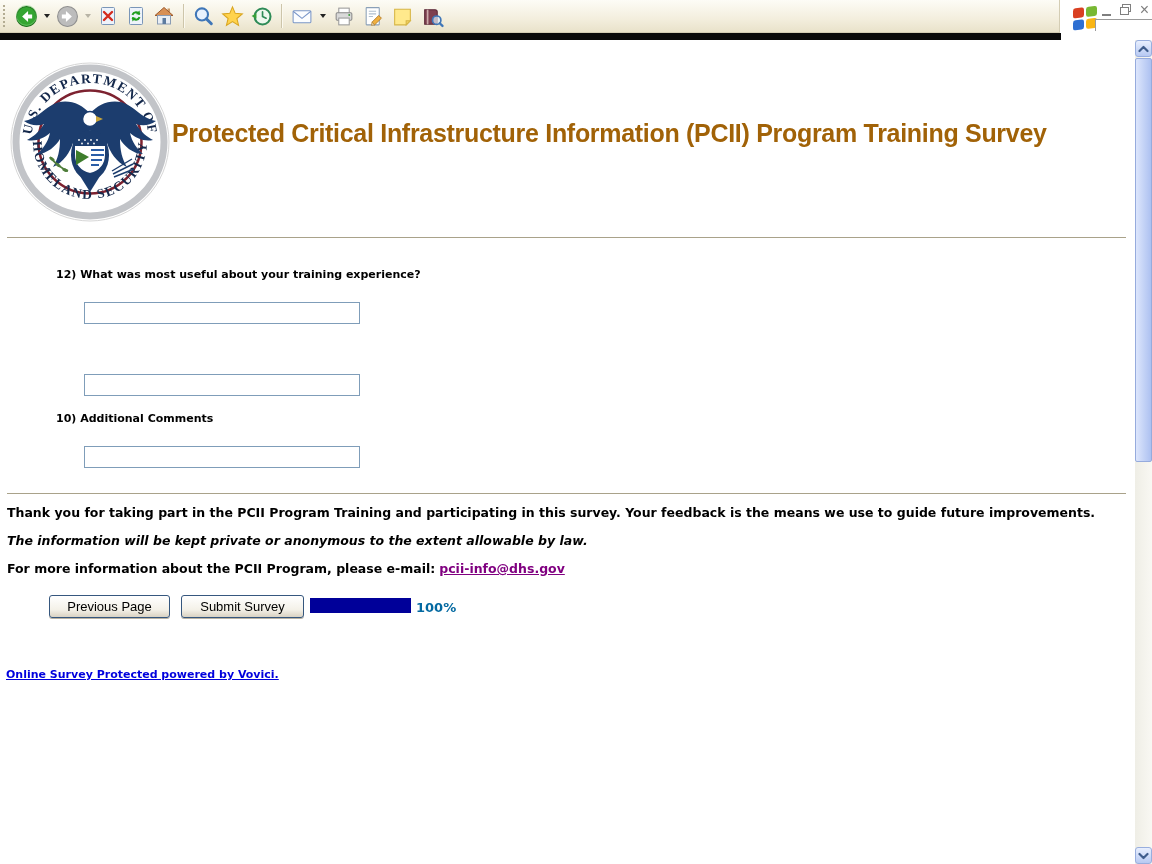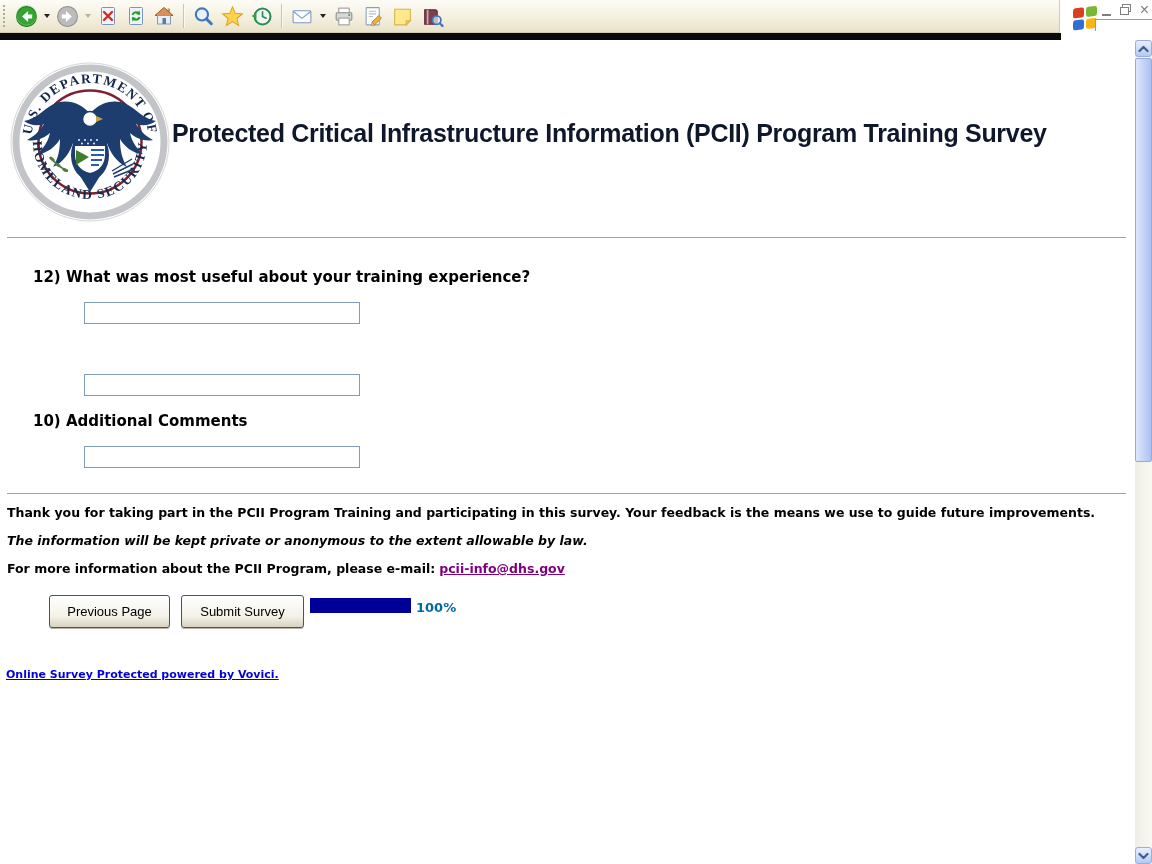--- a/index.html
+++ b/index.html
@@ -28,34 +28,34 @@
   .partial-box{position:absolute;right:0;top:19px;width:56px;height:11px;background:#fff;border-top:1px solid #9a9a9a;border-left:1px solid #9a9a9a;}
   
   .scrollbar{position:absolute;right:0;top:40px;width:17px;height:824px;background:linear-gradient(to right,#efeee6,#f9f8f3);}
   .sb-btn{position:absolute;left:0;width:17px;height:17px;box-sizing:border-box;background:linear-gradient(#e8effe,#b7c9f2);border:1px solid #98aede;border-radius:3px;display:flex;align-items:center;justify-content:center;}
   .sb-up{top:0;}
   .sb-down{bottom:0;}
   .sb-thumb{position:absolute;left:0;top:18px;width:17px;height:404px;box-sizing:border-box;background:linear-gradient(to right,#dde6fc,#adc1f1);border:1px solid #96abdd;border-radius:2px;}
   
   .content{position:absolute;left:0;top:40px;width:1135px;height:824px;background:#fff;}
   .seal{position:absolute;left:10px;top:22px;width:160px;height:160px;}
-  .page-title{position:absolute;left:172px;top:62px;width:952px;font-family:"Liberation Sans",sans-serif;font-weight:bold;font-size:25px;line-height:28px;letter-spacing:-0.3px;color:#0f172a;}
+  .page-title{position:absolute;left:172px;top:62px;width:952px;font-family:"Liberation Sans",sans-serif;font-weight:bold;font-size:25px;line-height:28px;letter-spacing:-0.3px;color:#a16207;}
   .rule{position:absolute;left:7px;width:1119px;height:0;border-top:1px solid #a9a28a;border-bottom:1px solid #ffffff;}
   .rule-1{top:197px;}
   .rule-2{top:453px;}
-  .q-label{position:absolute;left:33px;font-weight:bold;font-size:15px;color:#000;white-space:nowrap;}
+  .q-label{position:absolute;left:56px;font-weight:bold;font-size:11px;color:#000;white-space:nowrap;}
   .q1{top:228px;} .q2{top:300px;} .q3{top:372px;}
   .q-input{position:absolute;left:84px;width:276px;height:22px;box-sizing:border-box;border:1px solid #7f9db9;background:#fff;font-size:13px;padding:1px 3px;font-family:"DejaVu Sans",sans-serif;}
   .in1{top:262px;} .in2{top:334px;} .in3{top:406px;}
   .ftext{position:absolute;left:7px;font-weight:bold;font-size:12.5px;color:#000;white-space:nowrap;}
   .thanks{top:465px;}
   .privacy{top:493px;font-style:italic;}
   .contact{top:521px;}
   .contact a{color:#800080;text-decoration:underline;margin-left:4px;}
-  .xp-btn{position:absolute;height:33px;box-sizing:border-box;font-family:"Liberation Sans",sans-serif;font-size:13px;color:#000;text-align:center;
+  .xp-btn{position:absolute;height:23px;box-sizing:border-box;font-family:"Liberation Sans",sans-serif;font-size:13px;color:#000;text-align:center;
     background:linear-gradient(#ffffff,#f4f1e8 65%,#d9d2c2);border:1px solid #36577e;border-radius:3px;box-shadow:0 1px 0 #b9b2a2;cursor:pointer;}
   .btn-prev{left:49px;top:555px;width:121px;}
   .btn-submit{left:181px;top:555px;width:123px;}
   .progress-track{position:absolute;left:310px;top:558px;width:101px;height:15px;background:#fff;}
   .progress-fill{height:100%;background:#000099;}
   .pct{position:absolute;left:416px;top:560px;font-weight:bold;font-size:13px;color:#0369a1;}
   .vovici{position:absolute;left:6px;top:628px;font-size:11px;font-weight:bold;color:#0000dd;text-decoration:underline;white-space:nowrap;}
   svg{display:block;}
 </style>
 </head>

